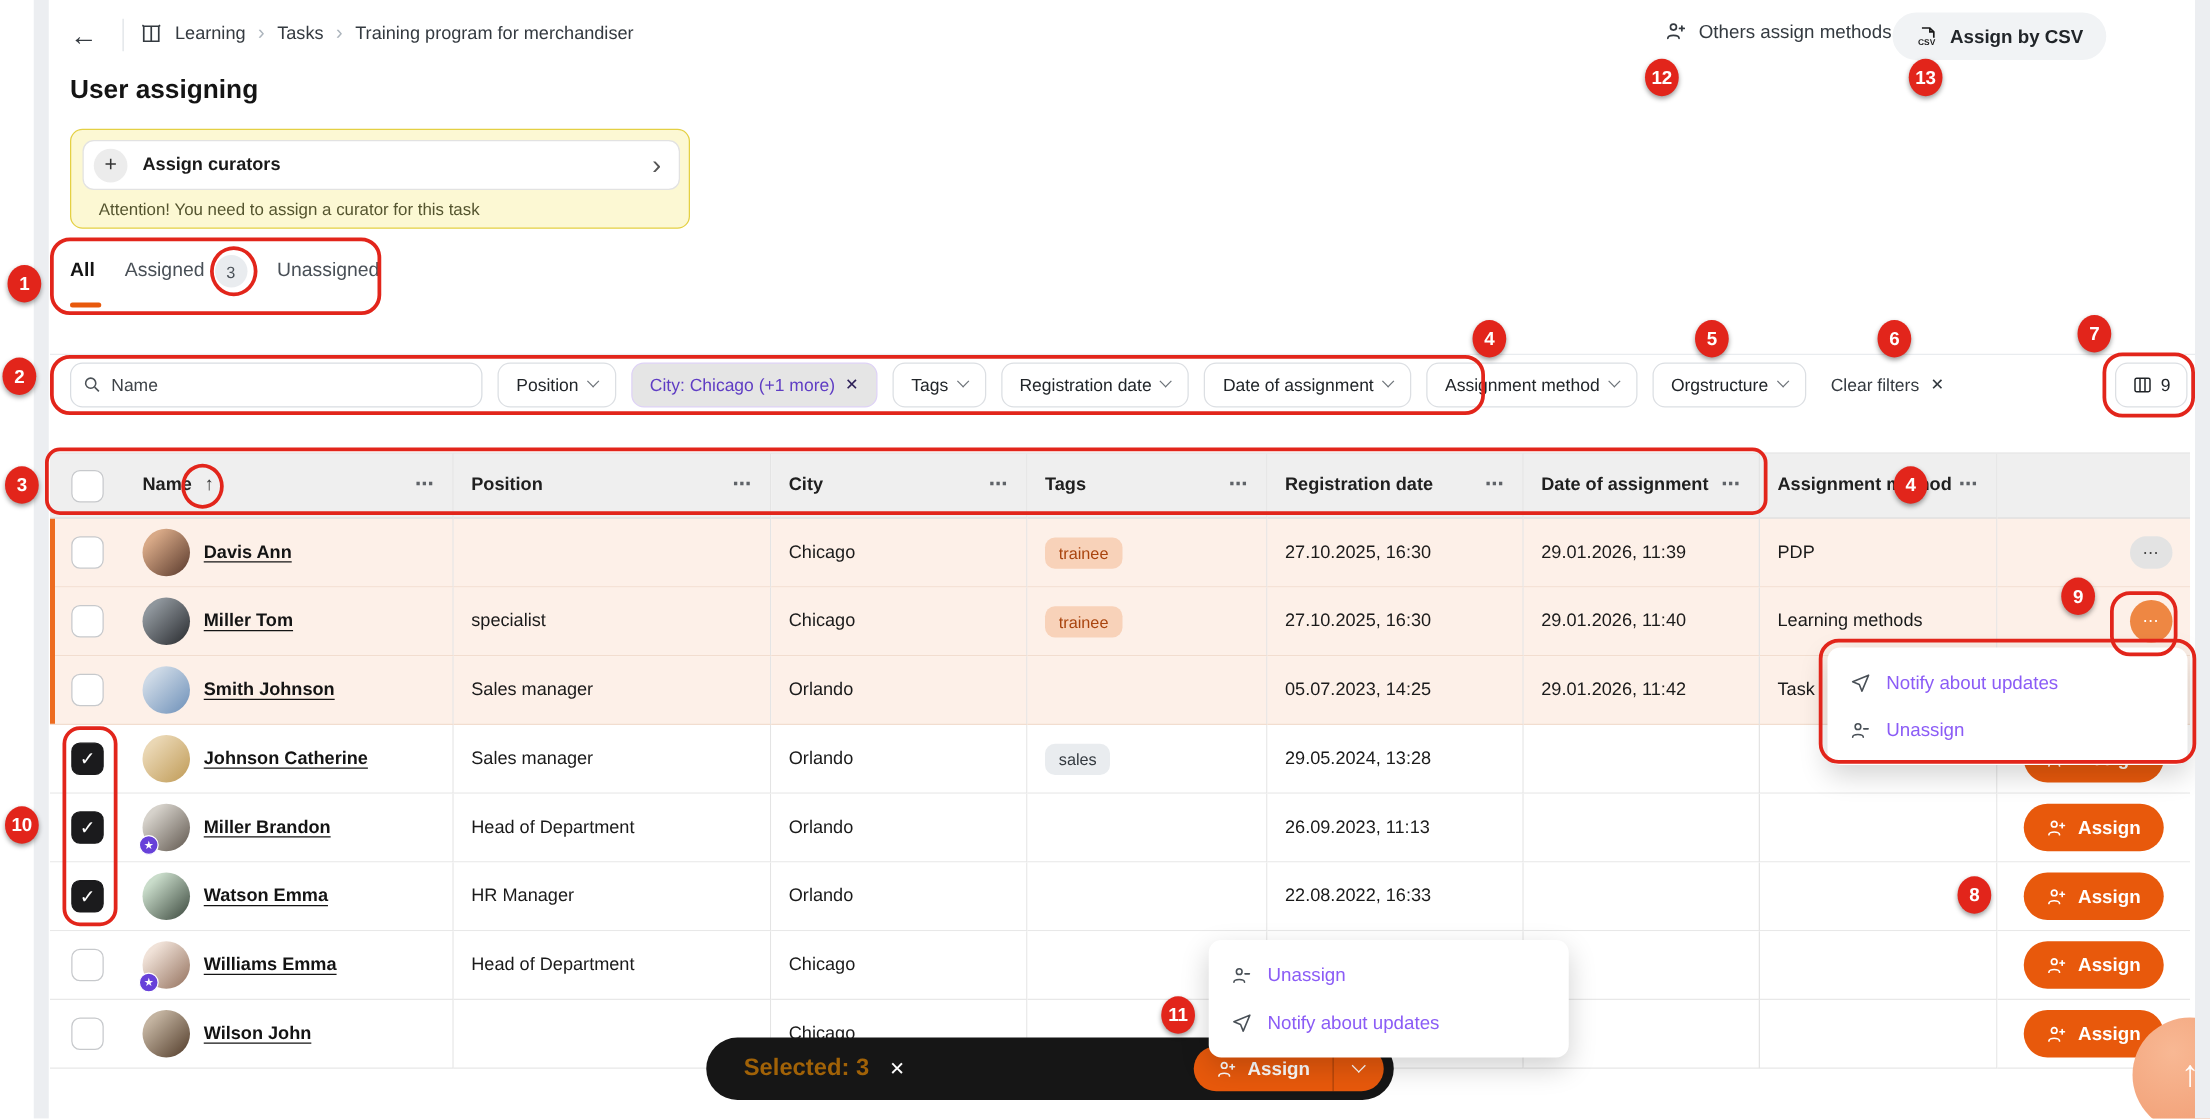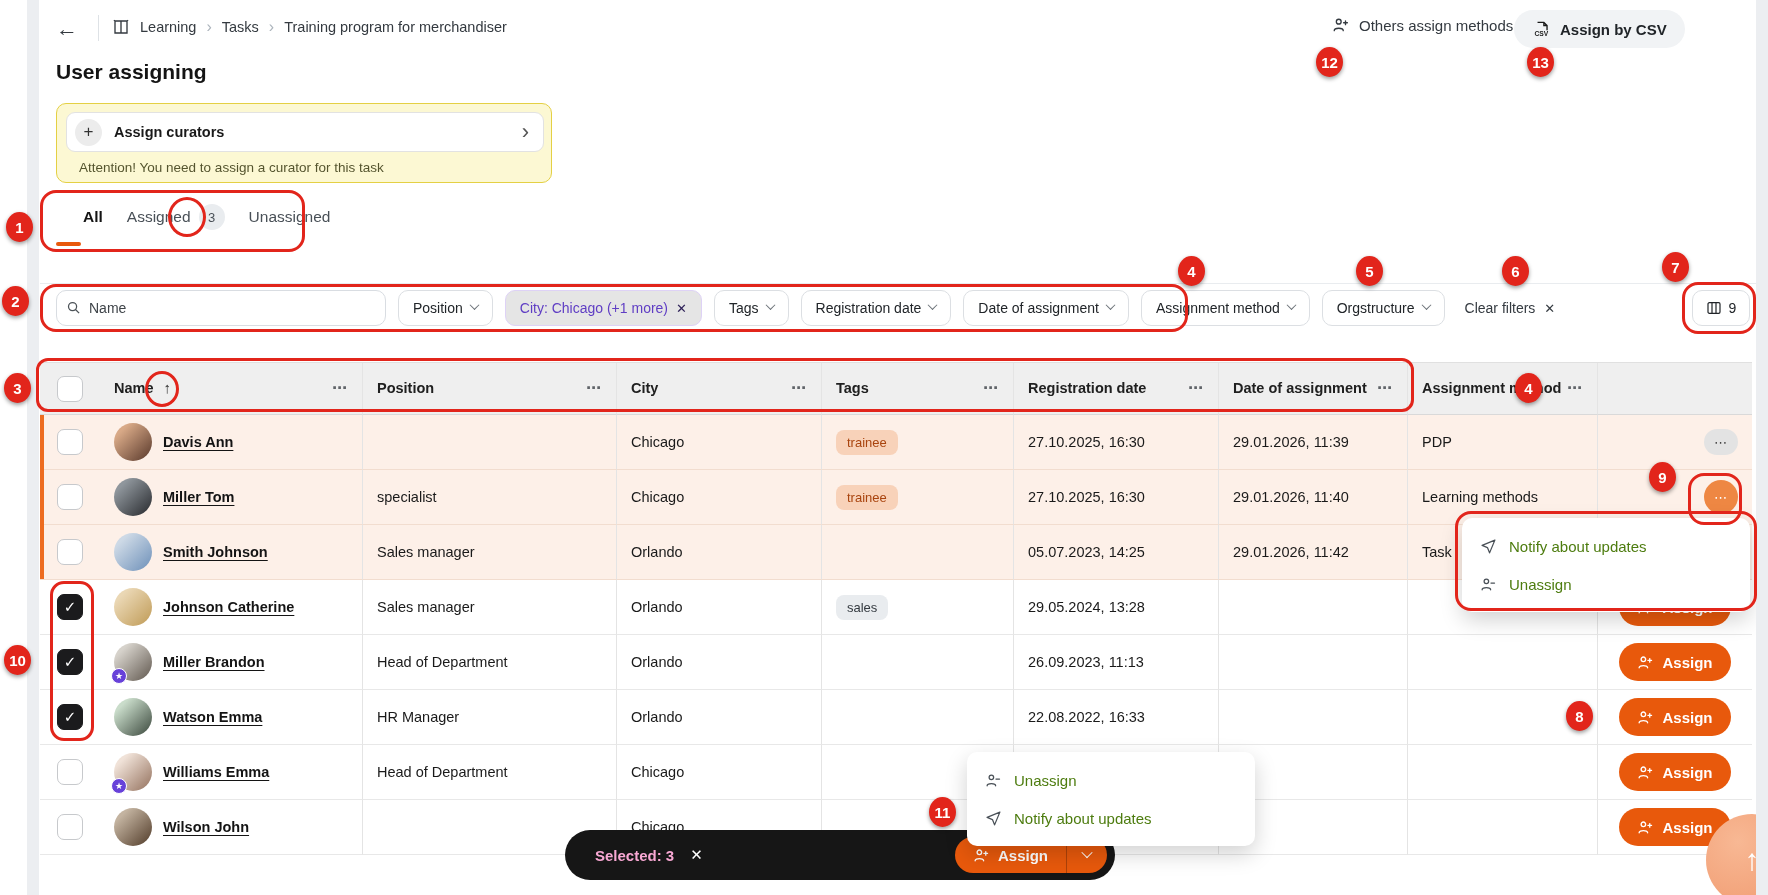--- a/index.html
+++ b/index.html
@@ -32,21 +32,21 @@
                  padding:0 14px 0 8px; gap:12px; cursor:pointer; }
   .pluscirc { width:27px; height:27px; border-radius:50%; background:#ececec; display:flex; align-items:center;
               justify-content:center; font-size:17px; color:#333; }
   .banner-card .lbl { font-size:14.5px; font-weight:bold; color:#1a1a1a; }
   .banner-card .chr { margin-left:auto; font-size:22px; color:#555; line-height:1; }
   .banner-note { position:absolute; left:22px; top:56px; font-size:13.5px; color:#55552f; }
 
   
   .tabs { position:absolute; left:56px; top:204px; display:flex; align-items:center; gap:24px; font-size:15.5px; }
   .tab { color:#495057; cursor:pointer; display:flex; align-items:center; gap:8px; }
-  .tab.active { color:#141414; font-weight:bold;margin-left:27px; }
+  .tab.active { color:#141414; font-weight:bold; }
   .tab .cnt { width:26px; height:26px; border-radius:50%; background:#e9ecef; color:#495057; font-size:13px;
               display:flex; align-items:center; justify-content:center; }
   .tab-underline { position:absolute; left:56px; top:242px; width:25px; height:4px; border-radius:2px; background:#e8590c; }
   .hdivider { position:absolute; left:40px; top:283px; width:1716px; height:1px; background:#e9ecef; }
 
   
   .filterrow { position:absolute; left:56px; top:290px; display:flex; align-items:center; gap:12px; }
   .searchbox { position:relative; width:330px; height:36px; }
   .searchbox input { width:100%; height:36px; border:1px solid #d9dde2; border-radius:10px; padding:0 10px 0 32px;
                      font-size:14px; color:#222; font-family:inherit; outline:none; background:#fff; }
@@ -96,28 +96,28 @@
   .dotpill { margin-left:auto; width:34px; height:26px; border-radius:13px; background:#e3e3e3; color:#444;
              display:flex; align-items:center; justify-content:center; font-size:13px; letter-spacing:1px; cursor:pointer; }
   .dotorange { margin-left:auto; width:34px; height:34px; border-radius:50%; background:#ee8743; color:#fff;
                display:flex; align-items:center; justify-content:center; font-size:13px; letter-spacing:1px; cursor:pointer; }
   .rowstripe { position:absolute; left:40px; top:415px; width:4px; height:164px; background:#ed6c20; z-index:5; }
 
   
   .menu { position:absolute; background:#fff; border-radius:10px; box-shadow:0 8px 22px rgba(0,0,0,.18);
           padding:9px 0; }
   .menu .mi { height:38px; display:flex; align-items:center; gap:12px; padding:0 18px; font-size:15px;
-              color:#4d7c0f; cursor:pointer; white-space:nowrap; }
+              color:#8b5cf6; cursor:pointer; white-space:nowrap; }
   #menu-row { left:1462px; top:518px; width:288px; z-index:50; }
   #menu-sel { left:967px; top:752px; width:288px; z-index:46; }
 
   
   .selbar { position:absolute; left:565px; top:830px; width:550px; height:50px; border-radius:25px;
             background:#161616; display:flex; align-items:center; padding:0 8px 0 30px; z-index:40; }
-  .selbar .slabel { color:#f9a8d4; font-size:15px; font-weight:bold; }
+  .selbar .slabel { color:#a16207; font-size:19px; font-weight:bold; }
   .selbar .sclose { color:#fff; font-size:15px; margin-left:16px; cursor:pointer; }
   .splitbtn { margin-left:auto; height:36px; border-radius:18px; background:#e8590c; display:flex;
               align-items:stretch; overflow:hidden; cursor:pointer; }
   .splitbtn .main { display:flex; align-items:center; gap:8px; padding:0 18px; color:#fff; font-size:15px;
                     font-weight:bold; }
   .splitbtn .div { width:1px; background:rgba(0,0,0,.25); }
   .splitbtn .carets { width:40px; display:flex; align-items:center; justify-content:center; }
   .splitbtn .carets .cvd { border-color:#fff; width:8px; height:8px; }
 
   .fab { position:absolute; left:1706px; top:814px; width:92px; height:92px; border-radius:50%;

